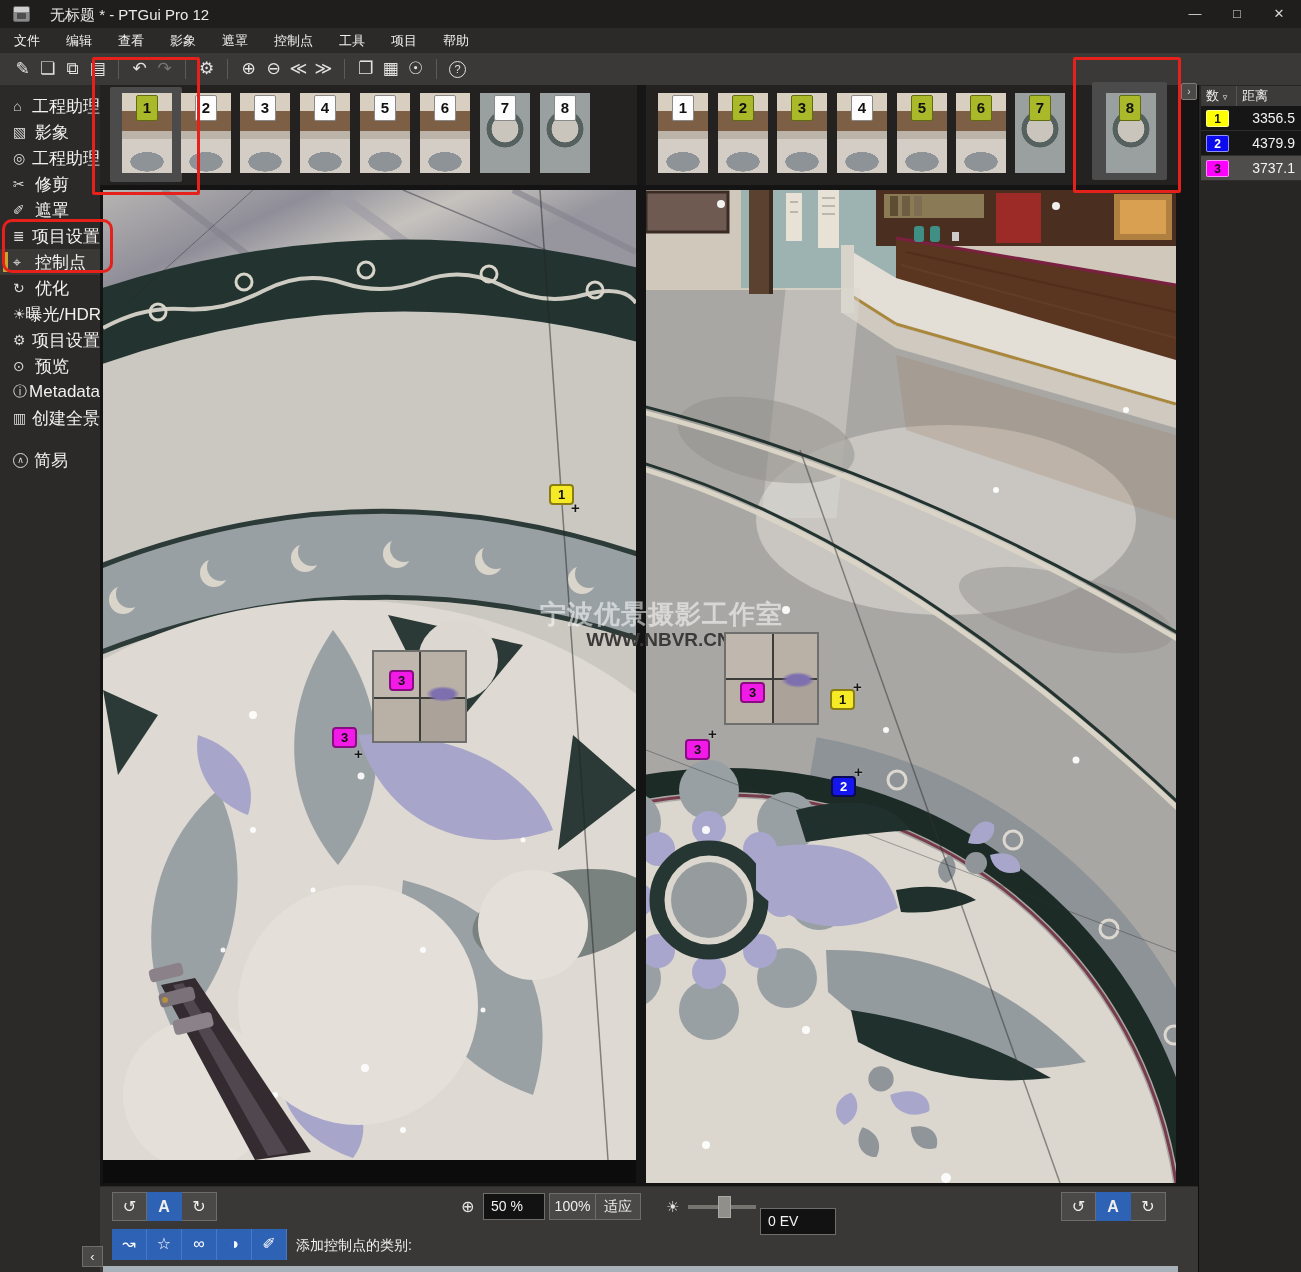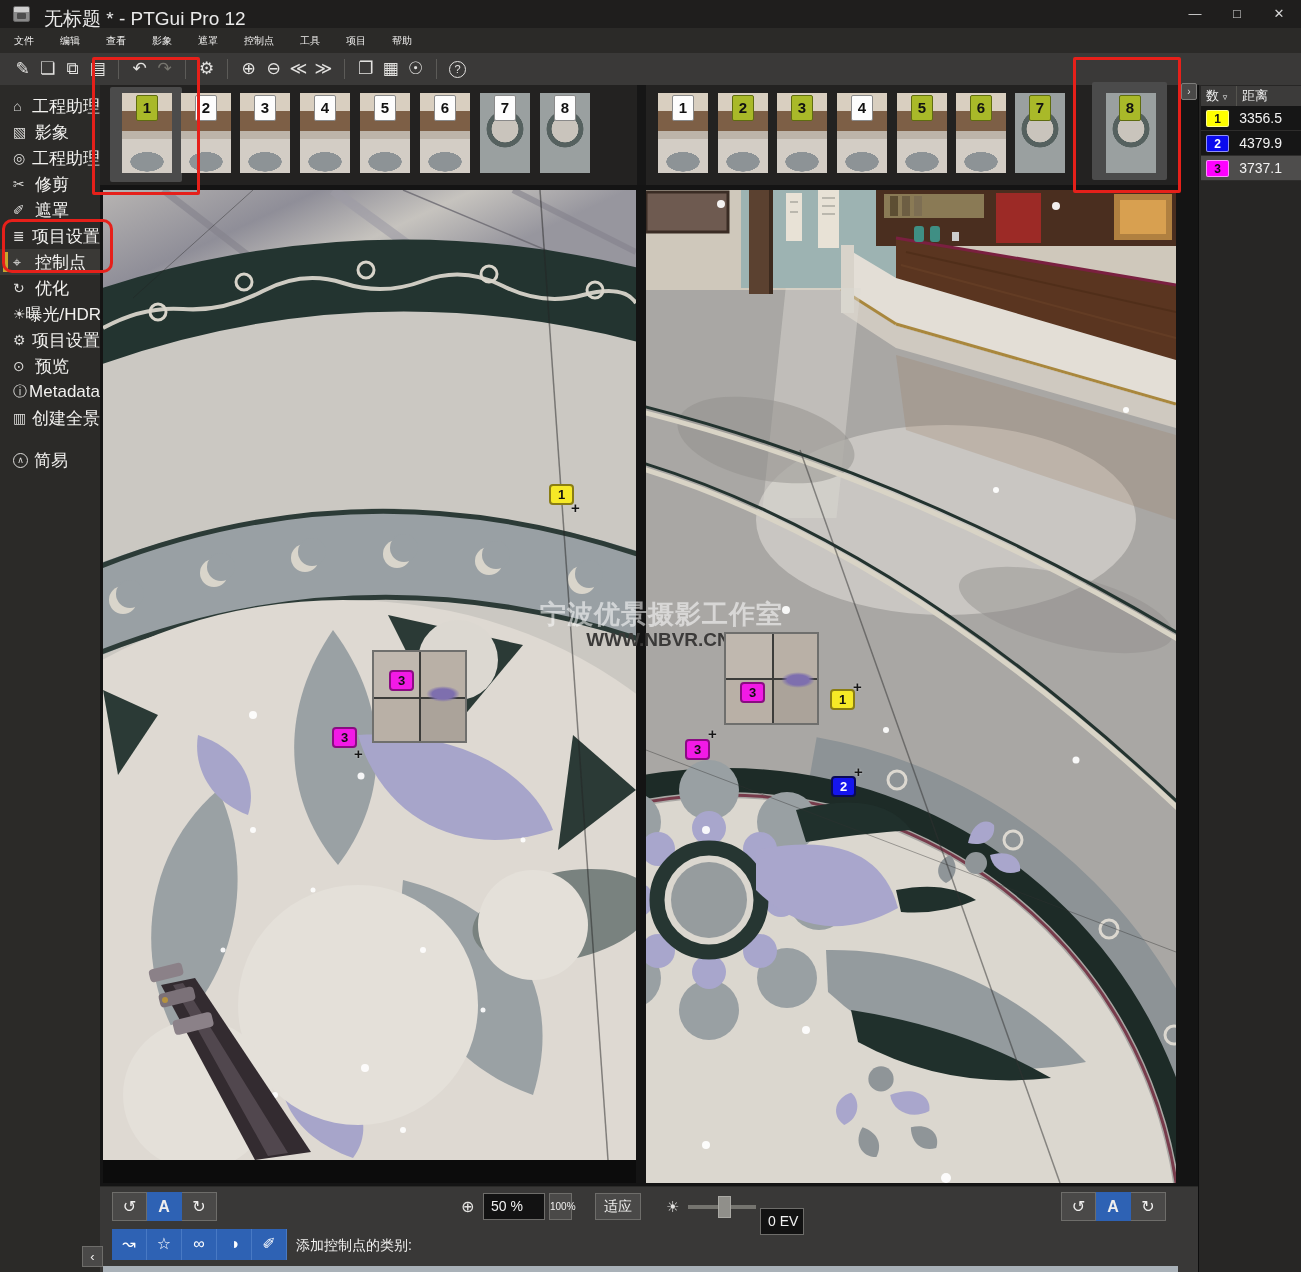--- a/index.html
+++ b/index.html
@@ -5,24 +5,24 @@
   * { margin:0; padding:0; box-sizing:border-box; }
   html,body { background:#000; }
   body { font-family:"Liberation Sans","DejaVu Sans",sans-serif; }
   #app { position:relative; width:1301px; height:1272px; background:#141414; overflow:hidden; }
   .abs { position:absolute; }
 
   
   .titlebar { left:0; top:0; width:1301px; height:28px; background:#1f1e1d; color:#e8e8e8; }
   .appicon { left:13px; top:6px; width:17px; height:16px; background:linear-gradient(180deg,#cfcfcf 0 35%,#8a8a8a 35% 100%); border:1px solid #666; border-radius:2px; }
   .appicon:after{content:"";position:absolute;left:3px;top:6px;width:9px;height:6px;background:#4d4d4d;border-radius:1px;}
-  .title-text { left:44px; top:6px; font-size:19px; color:#eaeaea; white-space:nowrap; }
+  .title-text { left:50px; top:6px; font-size:15px; color:#eaeaea; white-space:nowrap; }
   .wbtn { top:0; width:44px; height:28px; text-align:center; line-height:28px; color:#d8d8d8; font-size:13px; }
   .menubar { left:0; top:28px; width:1301px; height:25px; background:#2b2a28; display:flex; align-items:center; padding-left:14px; gap:26px; }
-  .menubar span { color:#f0efee; font-size:10px; white-space:nowrap; }
+  .menubar span { color:#f0efee; font-size:13px; white-space:nowrap; }
   .toolbar { left:0; top:53px; width:1301px; height:32px; background:#3a3938; display:flex; align-items:center; padding-left:10px; }
   .ticon { width:25px; text-align:center; color:#e3e2e0; font-size:17px; line-height:30px; }
   .ticon.dim { color:#77766f; }
   .tsep { width:1px; height:20px; background:#5c5b58; margin:0 8px; }
   .help-circle { width:17px; height:17px; border:1.5px solid #e3e2e0; border-radius:50%; color:#e3e2e0; font-size:11px; line-height:14px; text-align:center; margin-left:4px; }
 
   
   .sidebar { left:0; top:85px; width:100px; height:1187px; background:#2b2a28; padding-top:8px; }
   .sbitem { position:relative; display:flex; align-items:center; height:26px; padding-left:13px; color:#f2f1ef; }
   .sbitem .ic { width:22px; font-size:14px; color:#dddcda; text-align:left; }
@@ -47,21 +47,21 @@
   .nextbtn { left:1181px; top:83px; width:16px; height:17px; background:#4a4948; border:1px solid #7d7c7a; color:#ddd; font-size:10px; line-height:15px; text-align:center; border-radius:2px; }
 
   
   .rightpanel { left:1198px; top:85px; width:103px; height:1187px; background:#272625; border-left:1px solid #0e0e0e; }
   .ptable { position:absolute; left:2px; top:1px; width:101px; }
   .prow { display:flex; height:25px; }
   .phead { height:20px; background:#3c3b3a; }
   .pc1 { width:36px; } .pc2 { width:65px; }
   .phead .pc1,.phead .pc2 { color:#f0f0f0; font-size:13px; padding-left:5px; line-height:20px; border-right:1px solid #55544f; }
   .pcell { background:#161616; border-bottom:1px solid #2e2d2c; display:flex; align-items:center; }
-  .pcell.v { justify-content:flex-end; padding-right:20px; color:#f2f2f2; font-size:14px;text-align:right; }
+  .pcell.v { justify-content:flex-end; padding-right:7px; color:#f2f2f2; font-size:14px;text-align:right; }
   .prow.selected .pcell { background:#4e4d4c; }
   .badge { width:23px; height:17px; margin-left:5px; border-radius:2px; font-size:12px; font-weight:bold; text-align:center; line-height:16px; border:1px solid rgba(255,255,255,.55); }
   .b-yellow { background:#ffff00; color:#111; }
   .b-blue { background:#0b0bee; color:#fff; }
   .b-magenta { background:#ff00ff; color:#111; }
 
   
   .pane { background:#0c0c0c; overflow:hidden; }
   .pane-left { left:103px; top:190px; width:533px; height:993px; }
   .pane-right { left:646px; top:190px; width:530px; height:993px; }
@@ -527,27 +527,27 @@
   <div class="abs controlbar"></div>
 
   <div class="abs rotgrp" style="left:112px;top:1192px">
     <div class="rbtn">↺</div>
     <div class="rbtn blue">A</div>
     <div class="rbtn">↻</div>
   </div>
 
   <span class="abs glyph" style="left:461px;top:1197px;font-size:16px">⊕</span>
   <div class="abs numinput" style="left:483px;top:1193px;width:62px;height:27px">50 %</div>
-  <div class="abs btn" style="left:549px;top:1193px;width:23px;height:27px;font-size:10px;line-height:25px">100%</div>
+  <div class="abs btn" style="left:549px;top:1193px;width:47px;height:27px;font-size:14px;line-height:25px">100%</div>
   <div class="abs btn" style="left:595px;top:1193px;width:46px;height:27px;font-size:14px;line-height:25px">适应</div>
 
   <span class="abs glyph" style="left:666px;top:1198px;font-size:15px">☀</span>
   <div class="abs slider-track" style="left:688px;top:1205px;width:68px"></div>
   <div class="abs slider-handle" style="left:718px;top:1196px"></div>
-  <div class="abs numinput" style="left:760px;top:1208px;width:44px;height:27px">0 EV</div>
+  <div class="abs numinput" style="left:760px;top:1208px;width:76px;height:27px">0 EV</div>
 
   <div class="abs rotgrp" style="left:1061px;top:1192px">
     <div class="rbtn">↺</div>
     <div class="rbtn blue">A</div>
     <div class="rbtn">↻</div>
   </div>
 
   <div class="abs btn" style="left:82px;top:1246px;width:21px;height:21px;font-size:13px;line-height:19px">‹</div>
   <div class="abs bluegrp" style="left:112px;top:1229px">
     <div class="bbtn">↝</div>

